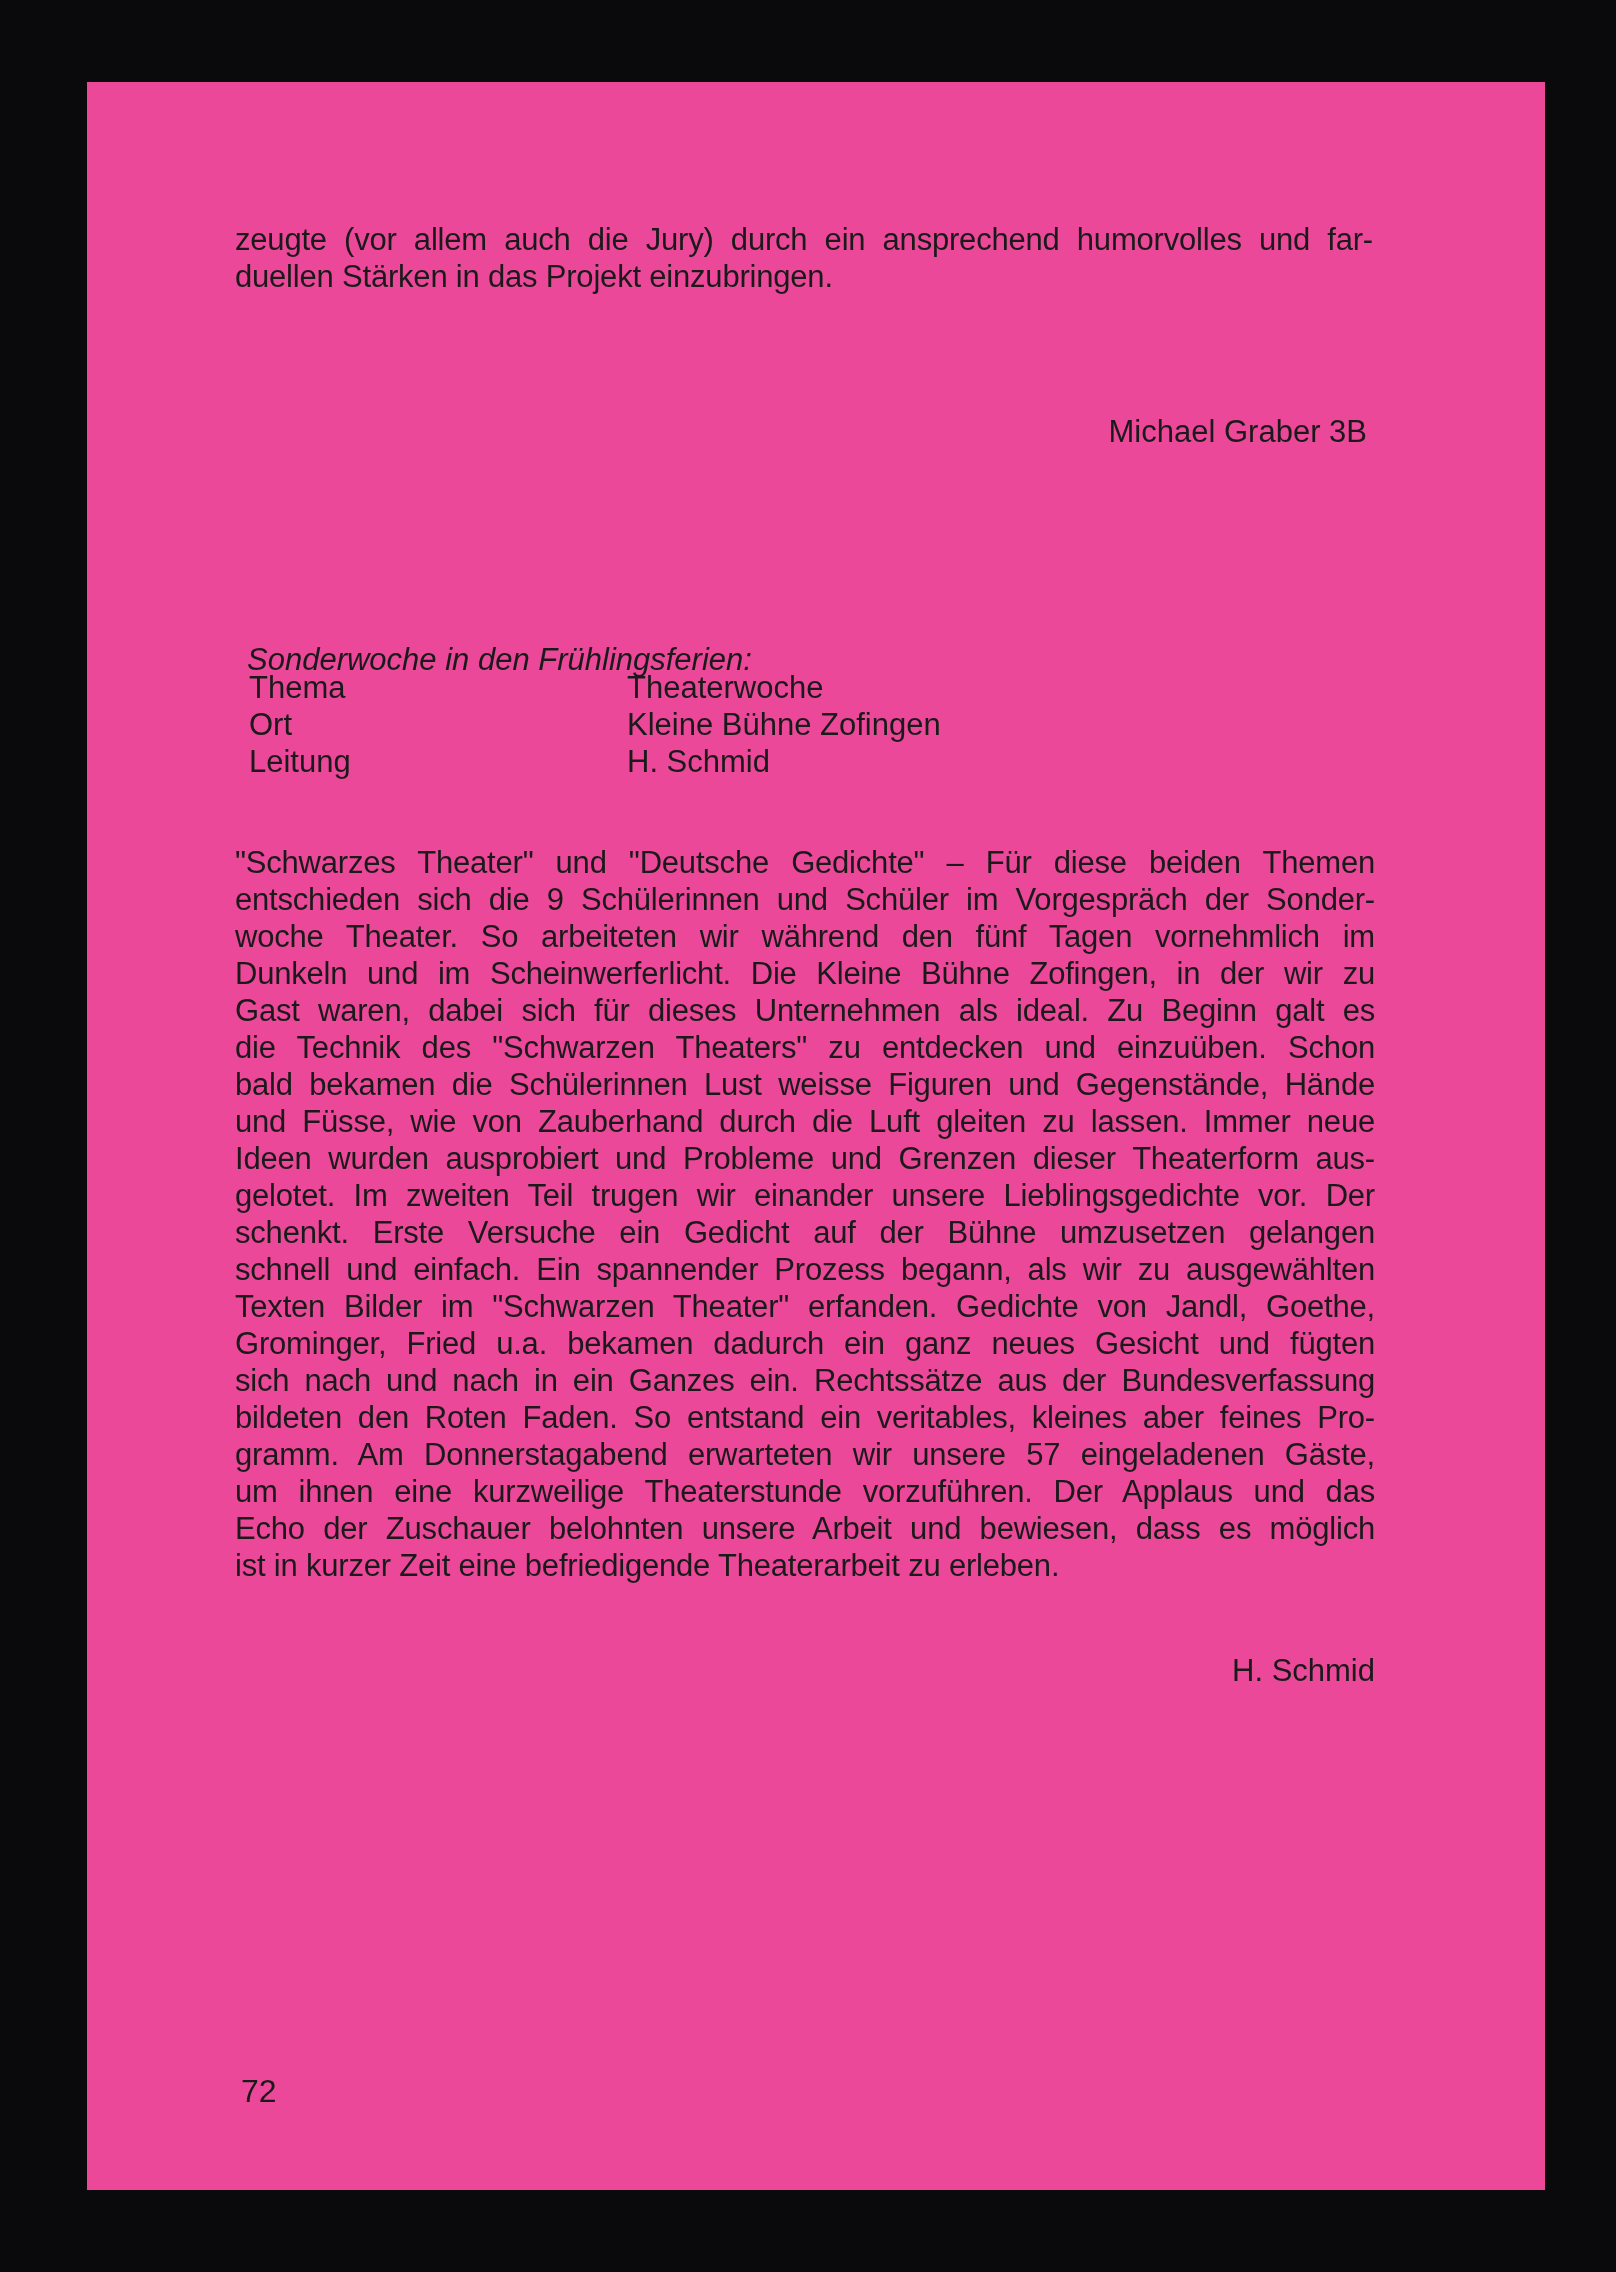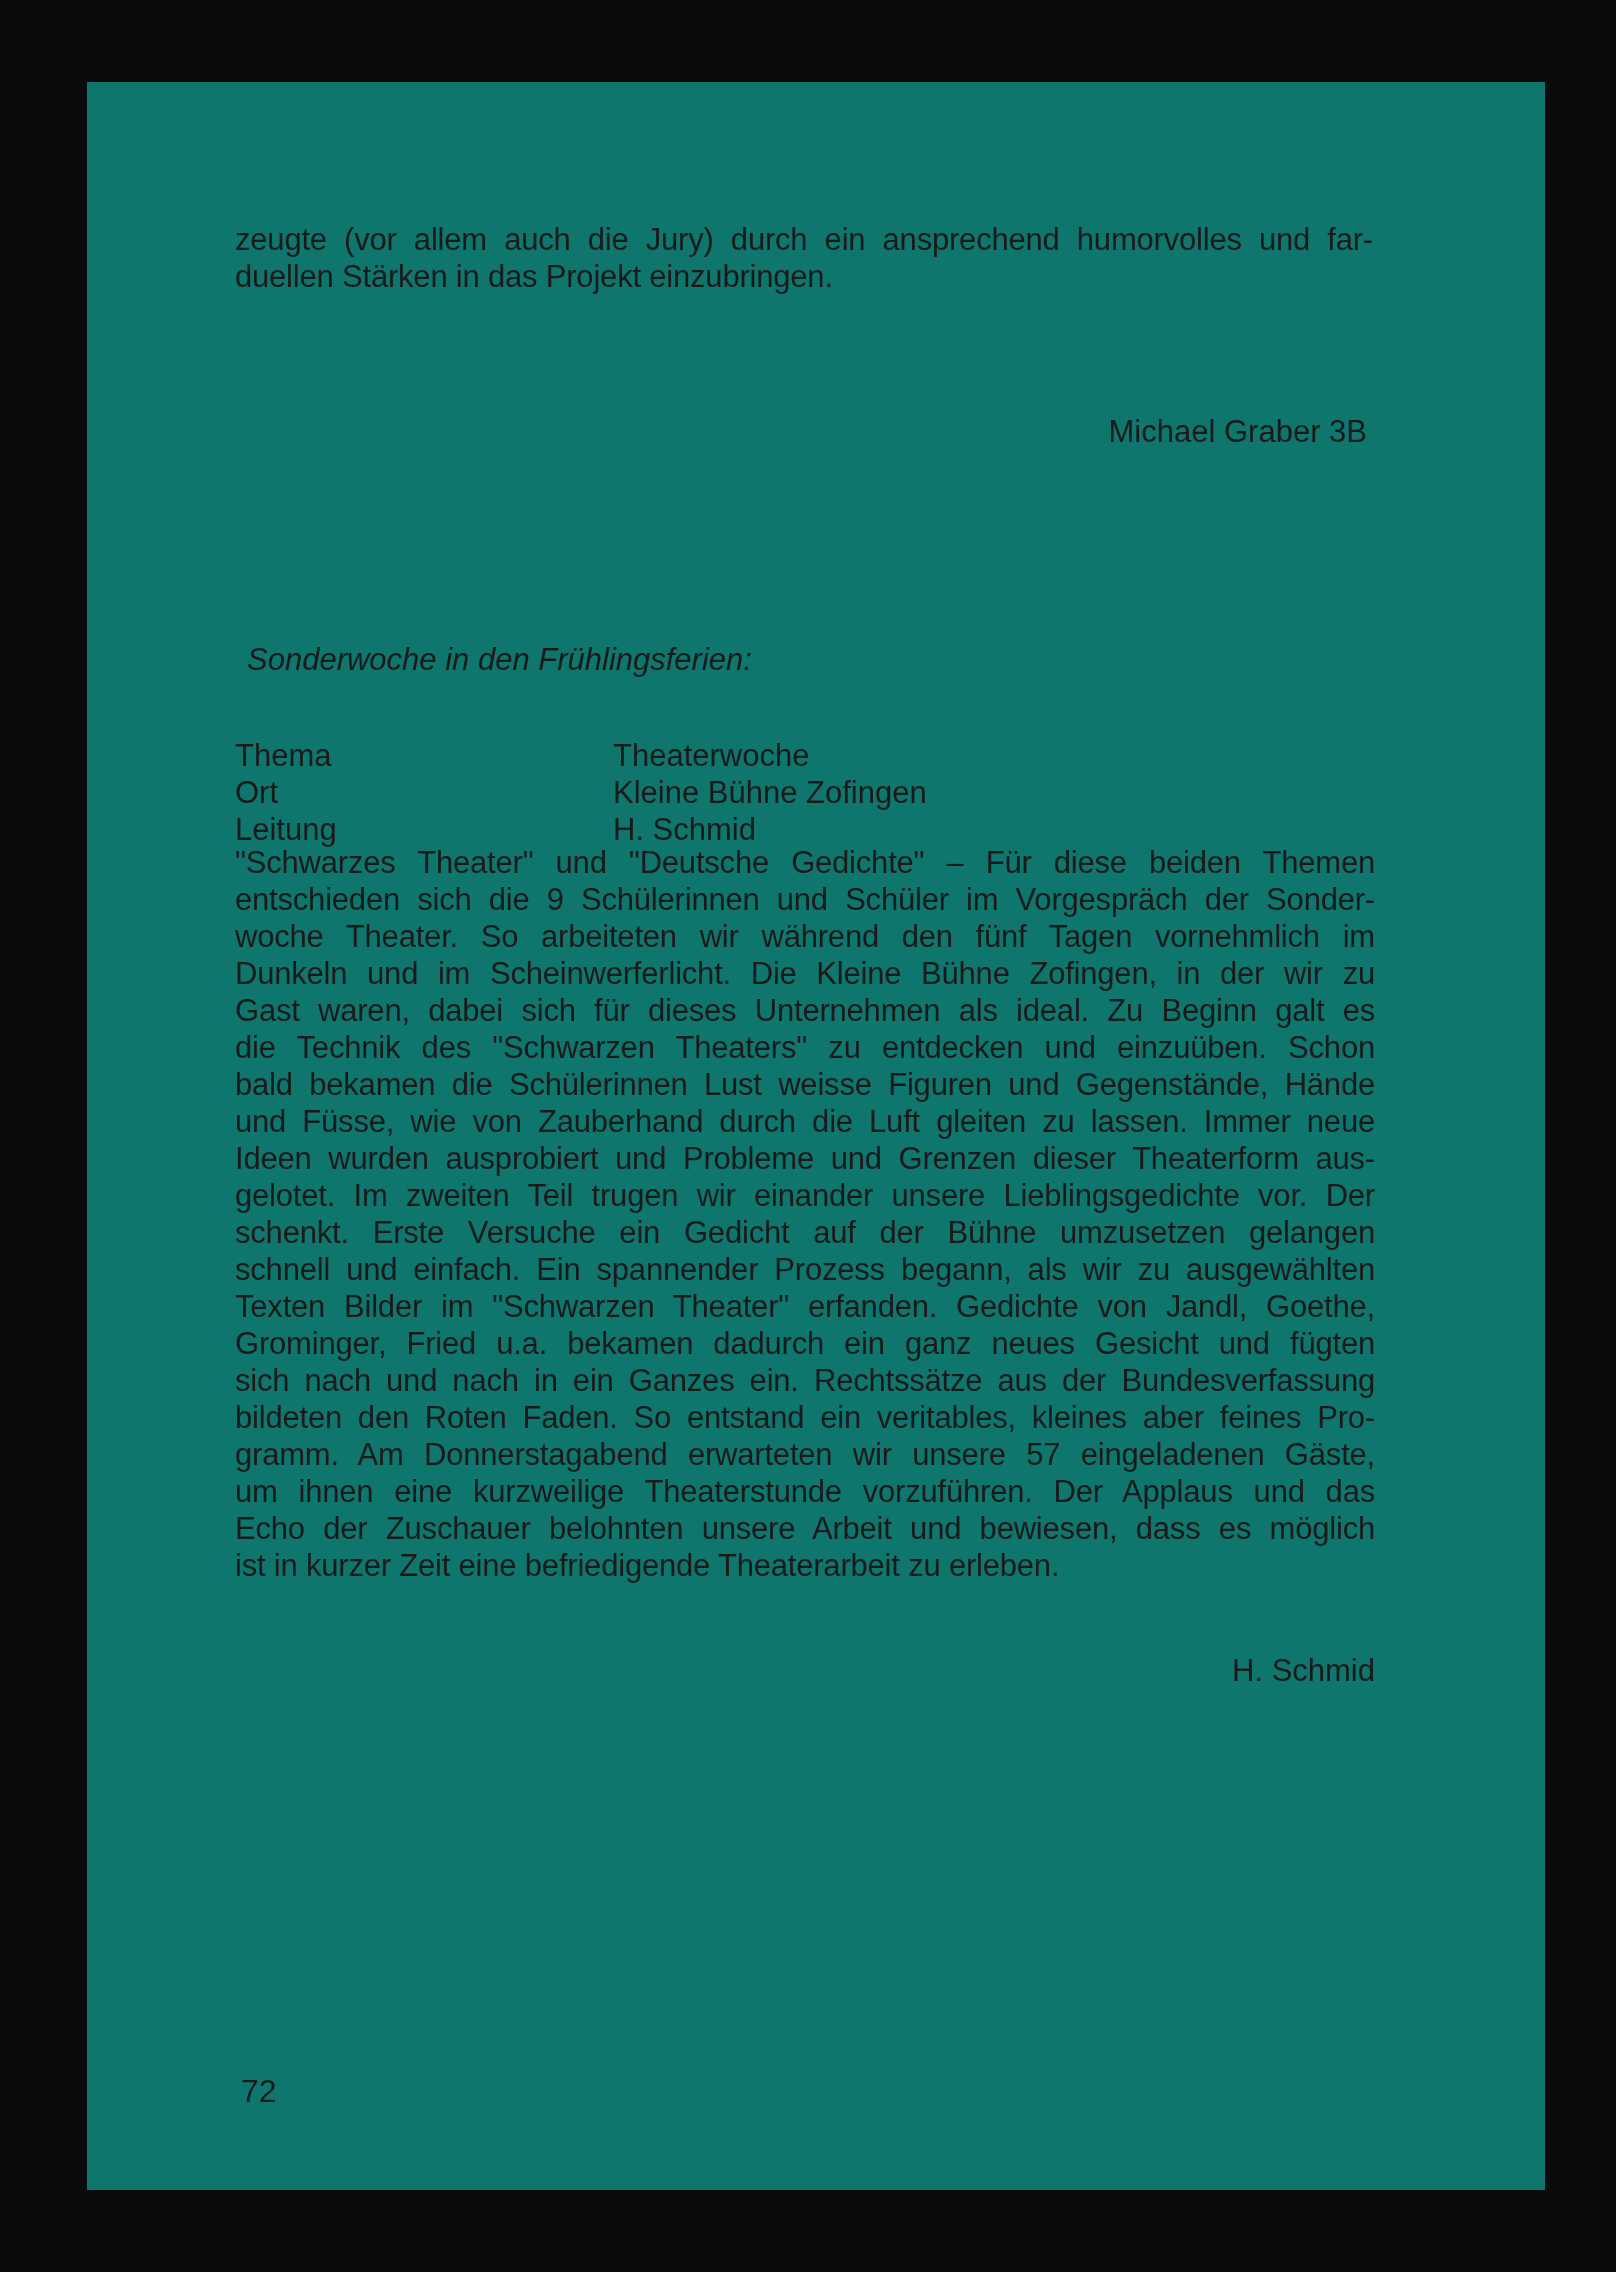--- a/index.html
+++ b/index.html
@@ -14,21 +14,21 @@
       overflow: hidden;
       font-family: "Liberation Sans", "DejaVu Sans", sans-serif;
       color: #1a1a1a;
     }
     .page {
       position: absolute;
       left: 87px;
       top: 82px;
       width: 1458px;
       height: 2108px;
-      background: #0f766e;
+      background: #ec4899;
     }
     .col {
       position: absolute;
       left: 148px;   
       width: 1138px;
     }
     .body-text {
       font-size: 31px;
       line-height: 37px;
       text-align: justify;
@@ -92,21 +92,21 @@
   </div>
 
   <div class="col" style="top:331px; width:1132px;">
     <p class="signature">Michael Graber 3B</p>
   </div>
 
   <div class="col" style="top:547px;">
     <p class="heading">Sonderwoche in den Frühlingsferien:</p>
   </div>
 
-  <div class="col" style="top:655px;">
+  <div class="col" style="top:587px;margin-left:14px;">
     <table class="meta-table">
       <tbody>
           <tr>
         <td class="label">Thema</td>
         <td class="bold">Theaterwoche</td>
       </tr>
       <tr>
         <td class="label">Ort</td>
         <td>Kleine Bühne Zofingen</td>
       </tr>

